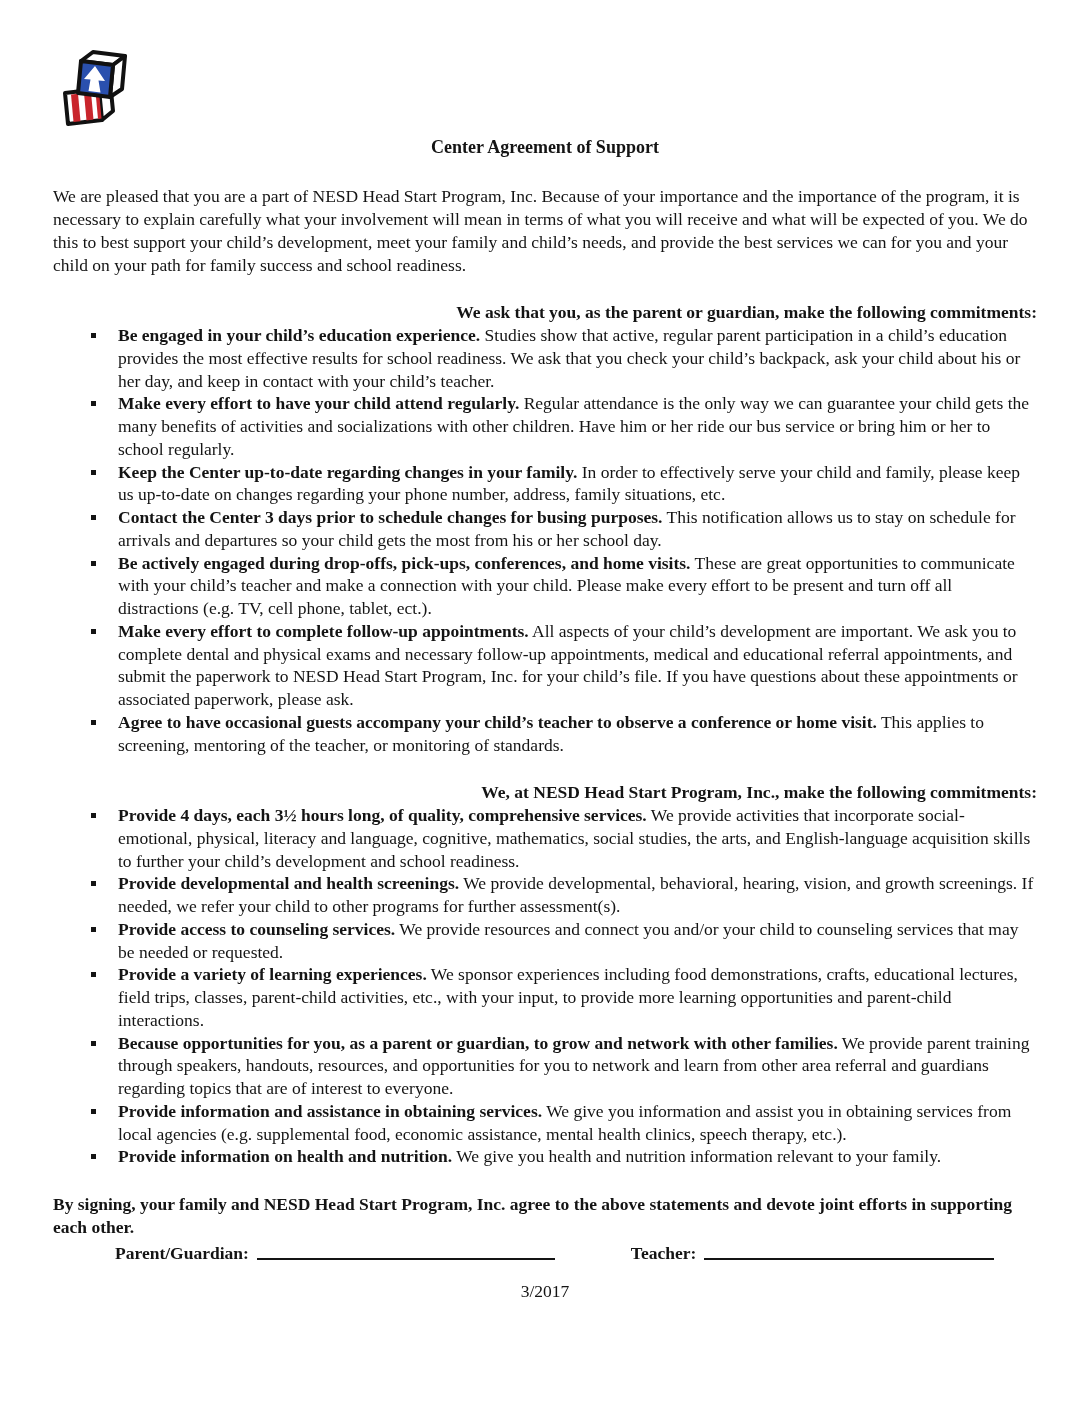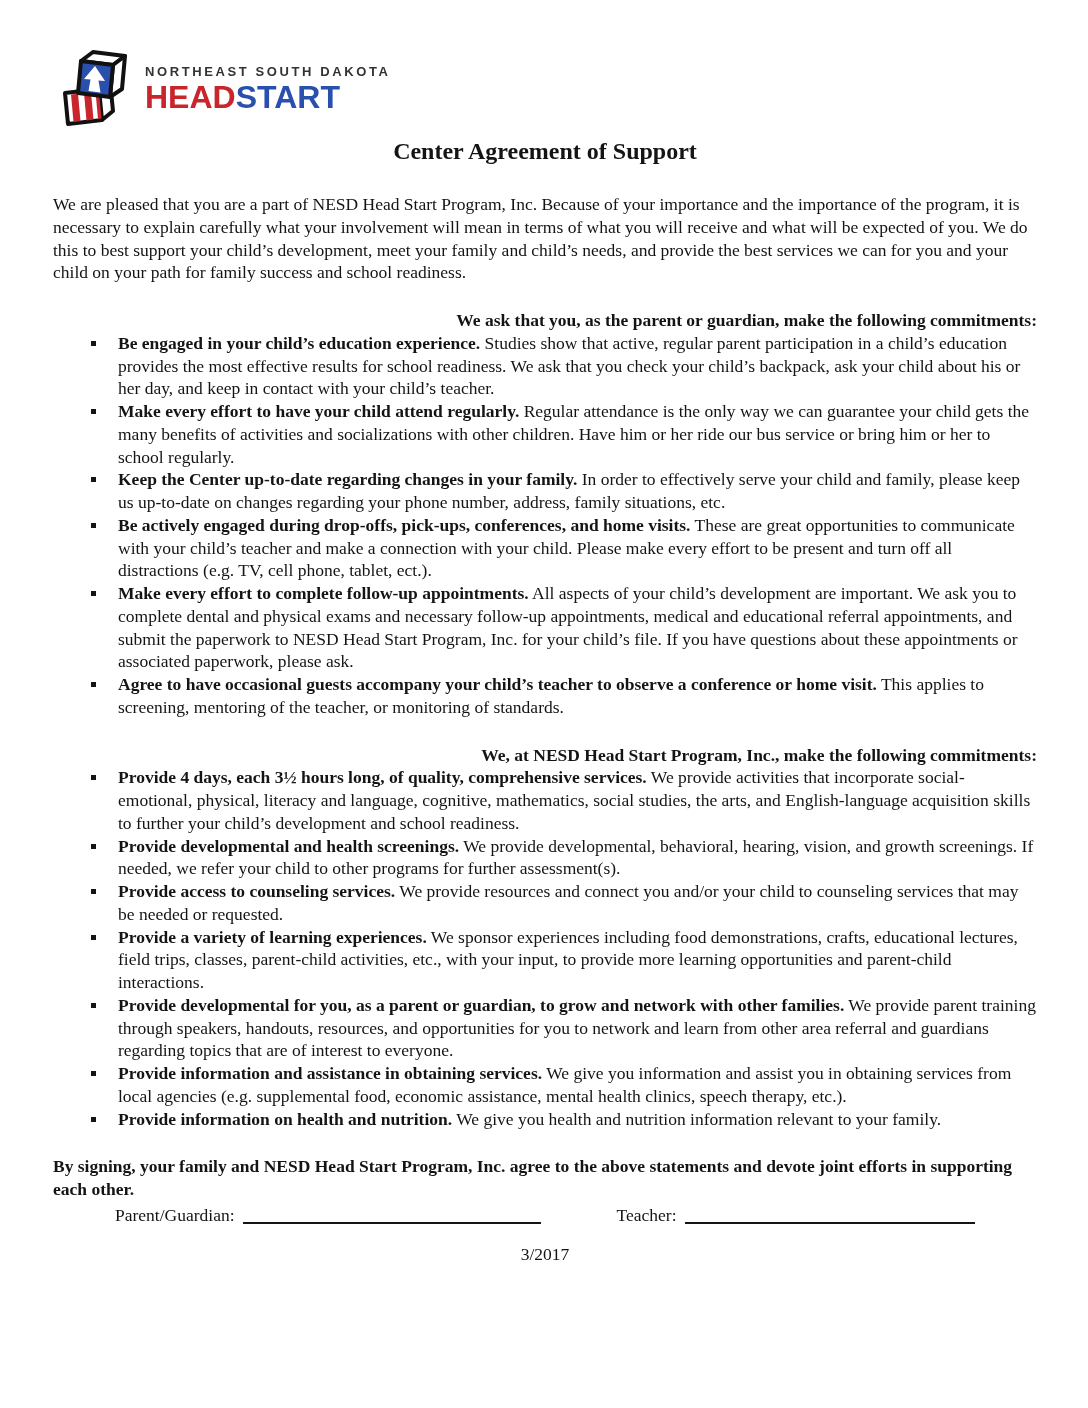--- a/index.html
+++ b/index.html
@@ -12,37 +12,37 @@
   }
   
   .logo-row { display:flex; align-items:center; height:74px; margin-bottom:10px; }
   .logo-blocks { width:86px; height:80px; flex:0 0 auto; }
   .logo-text { margin-left:6px; font-family:"Liberation Sans", sans-serif; }
   .logo-org { font-size:13px; font-weight:bold; letter-spacing:2.6px; color:#333333; }
   .logo-brand { font-size:32px; font-weight:bold; letter-spacing:0px; line-height:1.05; }
   .brand-head { color:#c9252c; }
   .brand-start { color:#2a50ae; }
 
-  .title { text-align:center; font-weight:bold; font-size:24px; margin:2px 0 26px 0; }
+  .title { text-align:center; font-weight:bold; font-size:18px; margin:2px 0 26px 0; }
 
   .para { margin:0 0 25px 0; }
 
   .section-heading { font-weight:bold; margin:0;text-align:right; }
 
   ul.commitments { list-style:none; margin:0 0 25px 0; padding:0; }
   ul.commitments li { position:relative; padding-left:65px; }
   ul.commitments li::before {
     content:""; position:absolute; left:38px; top:9px;
     width:5px; height:5px; background:#141414;
   }
   .b { font-weight:bold; }
 
   .closing { font-weight:bold; margin:0 0 3px 0; }
 
-  .sig-row { display:flex; align-items:center; margin:2px 0 4px 62px; }
+  .sig-row { display:flex; align-items:flex-start; margin:2px 0 4px 62px;font-weight:bold; }
   .sig-label { white-space:nowrap; }
   .sig-line { display:inline-block; border-bottom:2px solid #141414; height:16px; margin-left:8px; }
   .sig-line.parent { width:298px; }
   .sig-line.teacher { width:290px; }
   .sig-gap { width:76px; }
 
   .footer { text-align:center; margin-top:16px; }
 </style>
 </head>
 <body>
@@ -56,47 +56,44 @@
       <polygon points="44,40 55,32 58,62 47,71" fill="#ffffff" stroke="#111111" stroke-width="4" stroke-linejoin="round"></polygon>
       <polygon points="16,45.5 23,44.7 25.5,72.2 18.5,73" fill="#c9252c"></polygon>
       <polygon points="29,44 36,43.2 38.5,70.6 31.5,71.4" fill="#c9252c"></polygon>
       <polygon points="40.5,42.7 44,42.3 46.5,69.6 43,70" fill="#c9252c"></polygon>
 
       <polygon points="26,12 38,3 70,7 58,16" fill="#ffffff" stroke="#111111" stroke-width="4" stroke-linejoin="round"></polygon>
       <polygon points="58,16 70,7 67,40 55,48" fill="#ffffff" stroke="#111111" stroke-width="4" stroke-linejoin="round"></polygon>
       <polygon points="26,12 58,16 55,48 23,44" fill="#2a50ae" stroke="#111111" stroke-width="4" stroke-linejoin="round"></polygon>
       <polygon points="40,17 29,30 35.5,30.5 33.5,42 45.5,43.5 43.5,31.5 50,32" fill="#ffffff"></polygon>
     </svg>
-    <div class="logo-text">
-      <div class="logo-org">NORTHEAST SOUTH DAKOTA</div>
-      <div class="logo-brand"><span class="brand-head">HEAD</span><span class="brand-start">START</span></div>
-    </div>
   </div>
 
   <div class="title">Center Agreement of Support</div>
 
   <p class="para">We are pleased that you are a part of NESD Head Start Program, Inc. Because of your importance and the importance of the program, it is necessary to explain carefully what your involvement will mean in terms of what you will receive and what will be expected of you. We do this to best support your child’s development, meet your family and child’s needs, and provide the best services we can for you and your child on your path for family success and school readiness.</p>
 
   <p class="section-heading">We ask that you, as the parent or guardian, make the following commitments:</p>
   <ul class="commitments">
     <li><span class="b">Be engaged in your child’s education experience.</span><span> Studies show that active, regular parent participation in a child’s education provides the most effective results for school readiness. We ask that you check your child’s backpack, ask your child about his or her day, and keep in contact with your child’s teacher.</span></li>
     <li><span class="b">Make every effort to have your child attend regularly.</span><span> Regular attendance is the only way we can guarantee your child gets the many benefits of activities and socializations with other children. Have him or her ride our bus service or bring him or her to school regularly.</span></li>
     <li><span class="b">Keep the Center up-to-date regarding changes in your family.</span><span> In order to effectively serve your child and family, please keep us up-to-date on changes regarding your phone number, address, family situations, etc.</span></li>
+    <li><span class="b">Contact the Center 3 days prior to schedule changes for busing purposes.</span><span> This notification allows us to stay on schedule for arrivals and departures so your child gets the most from his or her school day.</span></li>
     <li><span class="b">Be actively engaged during drop-offs, pick-ups, conferences, and home visits.</span><span> These are great opportunities to communicate with your child’s teacher and make a connection with your child. Please make every effort to be present and turn off all distractions (e.g. TV, cell phone, tablet, ect.).</span></li>
     <li><span class="b">Make every effort to complete follow-up appointments.</span><span> All aspects of your child’s development are important. We ask you to complete dental and physical exams and necessary follow-up appointments, medical and educational referral appointments, and submit the paperwork to NESD Head Start Program, Inc. for your child’s file. If you have questions about these appointments or associated paperwork, please ask.</span></li>
     <li><span class="b">Agree to have occasional guests accompany your child’s teacher to observe a conference or home visit.</span><span> This applies to screening, mentoring of the teacher, or monitoring of standards.</span></li>
   </ul>
 
   <p class="section-heading">We, at NESD Head Start Program, Inc., make the following commitments:</p>
   <ul class="commitments">
     <li><span class="b">Provide 4 days, each 3½ hours long, of quality, comprehensive services.</span><span> We provide activities that incorporate social-emotional, physical, literacy and language, cognitive, mathematics, social studies, the arts, and English-language acquisition skills to further your child’s development and school readiness.</span></li>
     <li><span class="b">Provide developmental and health screenings.</span><span> We provide developmental, behavioral, hearing, vision, and growth screenings. If needed, we refer your child to other programs for further assessment(s).</span></li>
     <li><span class="b">Provide access to counseling services.</span><span> We provide resources and connect you and/or your child to counseling services that may be needed or requested.</span></li>
     <li><span class="b">Provide a variety of learning experiences.</span><span> We sponsor experiences including food demonstrations, crafts, educational lectures, field trips, classes, parent-child activities, etc., with your input, to provide more learning opportunities and parent-child interactions.</span></li>
-    <li><span class="b">Provide developmental for you, as a parent or guardian, to grow and network with other families.</span><span> We provide parent training through speakers, handouts, resources, and opportunities for you to network and learn from other area referral and guardians regarding topics that are of interest to everyone.</span></li>
+    <li><span class="b">Because opportunities for you, as a parent or guardian, to grow and network with other families.</span><span> We provide parent training through speakers, handouts, resources, and opportunities for you to network and learn from other area referral and guardians regarding topics that are of interest to everyone.</span></li>
     <li><span class="b">Provide information and assistance in obtaining services.</span><span> We give you information and assist you in obtaining services from local agencies (e.g. supplemental food, economic assistance, mental health clinics, speech therapy, etc.).</span></li>
     <li><span class="b">Provide information on health and nutrition.</span><span> We give you health and nutrition information relevant to your family.</span></li>
   </ul>
 
   <p class="closing">By signing, your family and NESD Head Start Program, Inc. agree to the above statements and devote joint efforts in supporting each other.</p>
 
   <div class="sig-row">
     <span class="sig-label">Parent/Guardian:</span>
     <span class="sig-line parent"></span>
     <span class="sig-gap"></span>

